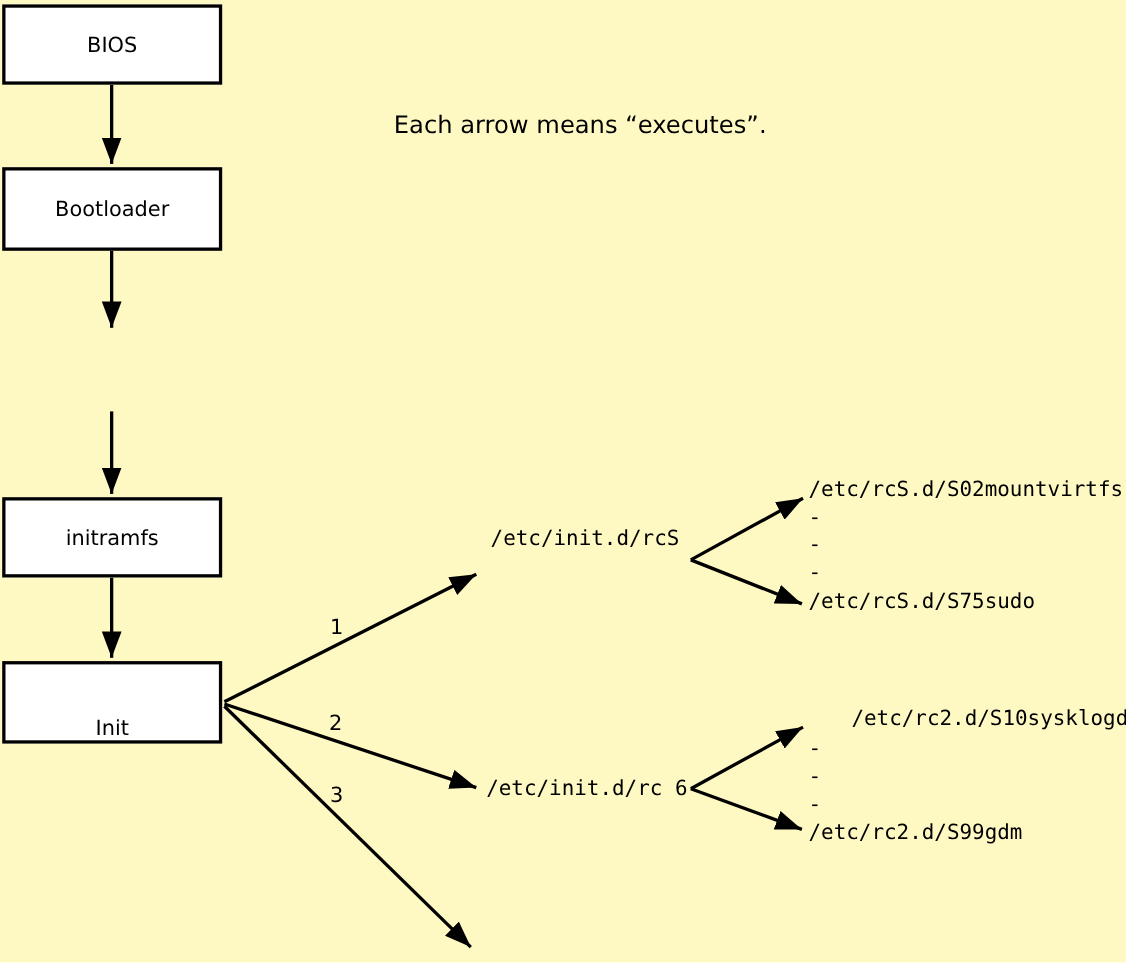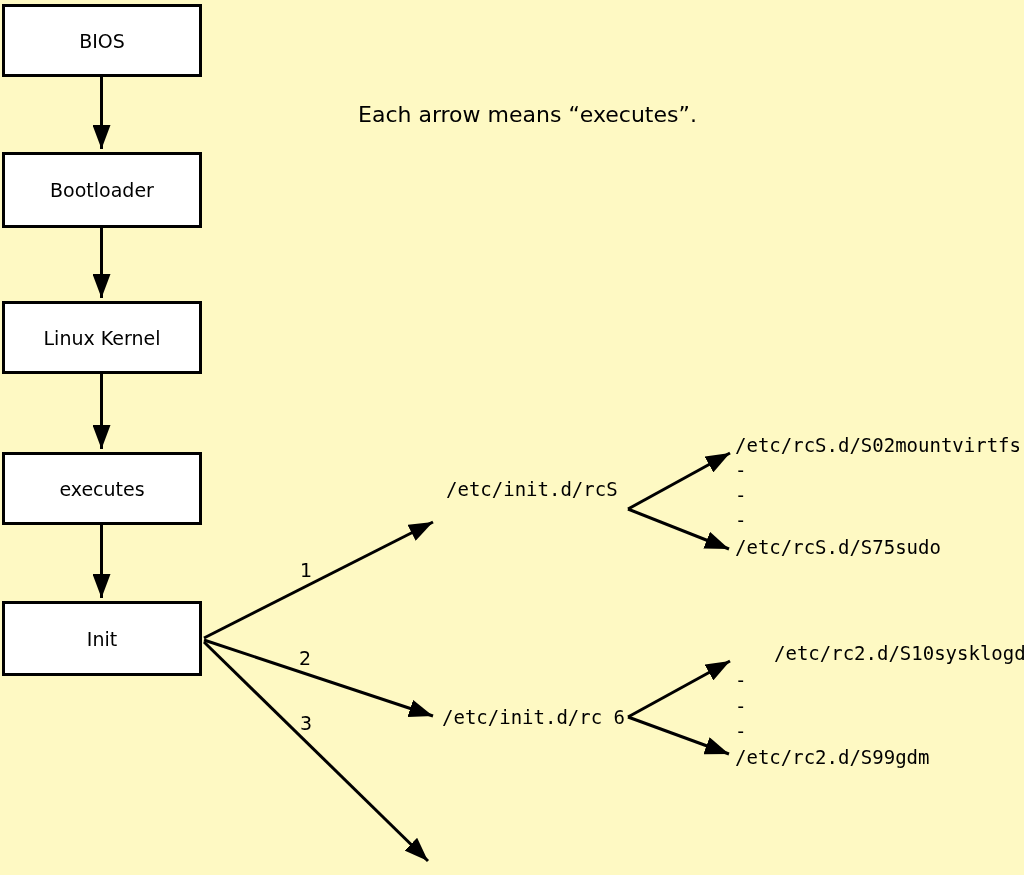--- a/index.html
+++ b/index.html
@@ -84,27 +84,24 @@
     <line class="arrow" x1="628" y1="717" x2="730" y2="661" marker-end="url(#ah)"></line>
     <line class="arrow" x1="628" y1="717" x2="729" y2="754" marker-end="url(#ah)"></line>
   </svg>
 
   <div class="node-box" style="top:4px;">
     <span>BIOS</span>
   </div>
   <div class="node-box" style="top:152px; height:76px;text-align:center;">
     <span>Bootloader</span>
   </div>
-  <div class="node-box" style="top:301px;">
-    <span>Linux Kernel</span>
+  <div class="node-box" style="top:452px;">
+    <span>initramfs</span>
   </div>
-  <div class="node-box" style="top:452px;">
-    <span>executes</span>
-  </div>
-  <div class="node-box" style="top:601px; height:75px;">
+  <div class="node-box" style="top:601px; height:75px;align-items:flex-end;">
     <span>Init</span>
   </div>
 
   <div class="note-text">Each arrow means “executes”.</div>
 
   <div class="edge-num" style="left:300px; top:559px;">1</div>
   <div class="edge-num" style="left:299px; top:647px;">2</div>
   <div class="edge-num" style="left:300px; top:712px;">3</div>
 
   <div class="mono-label" style="left:446px; top:478px;">/etc/init.d/rcS</div>

